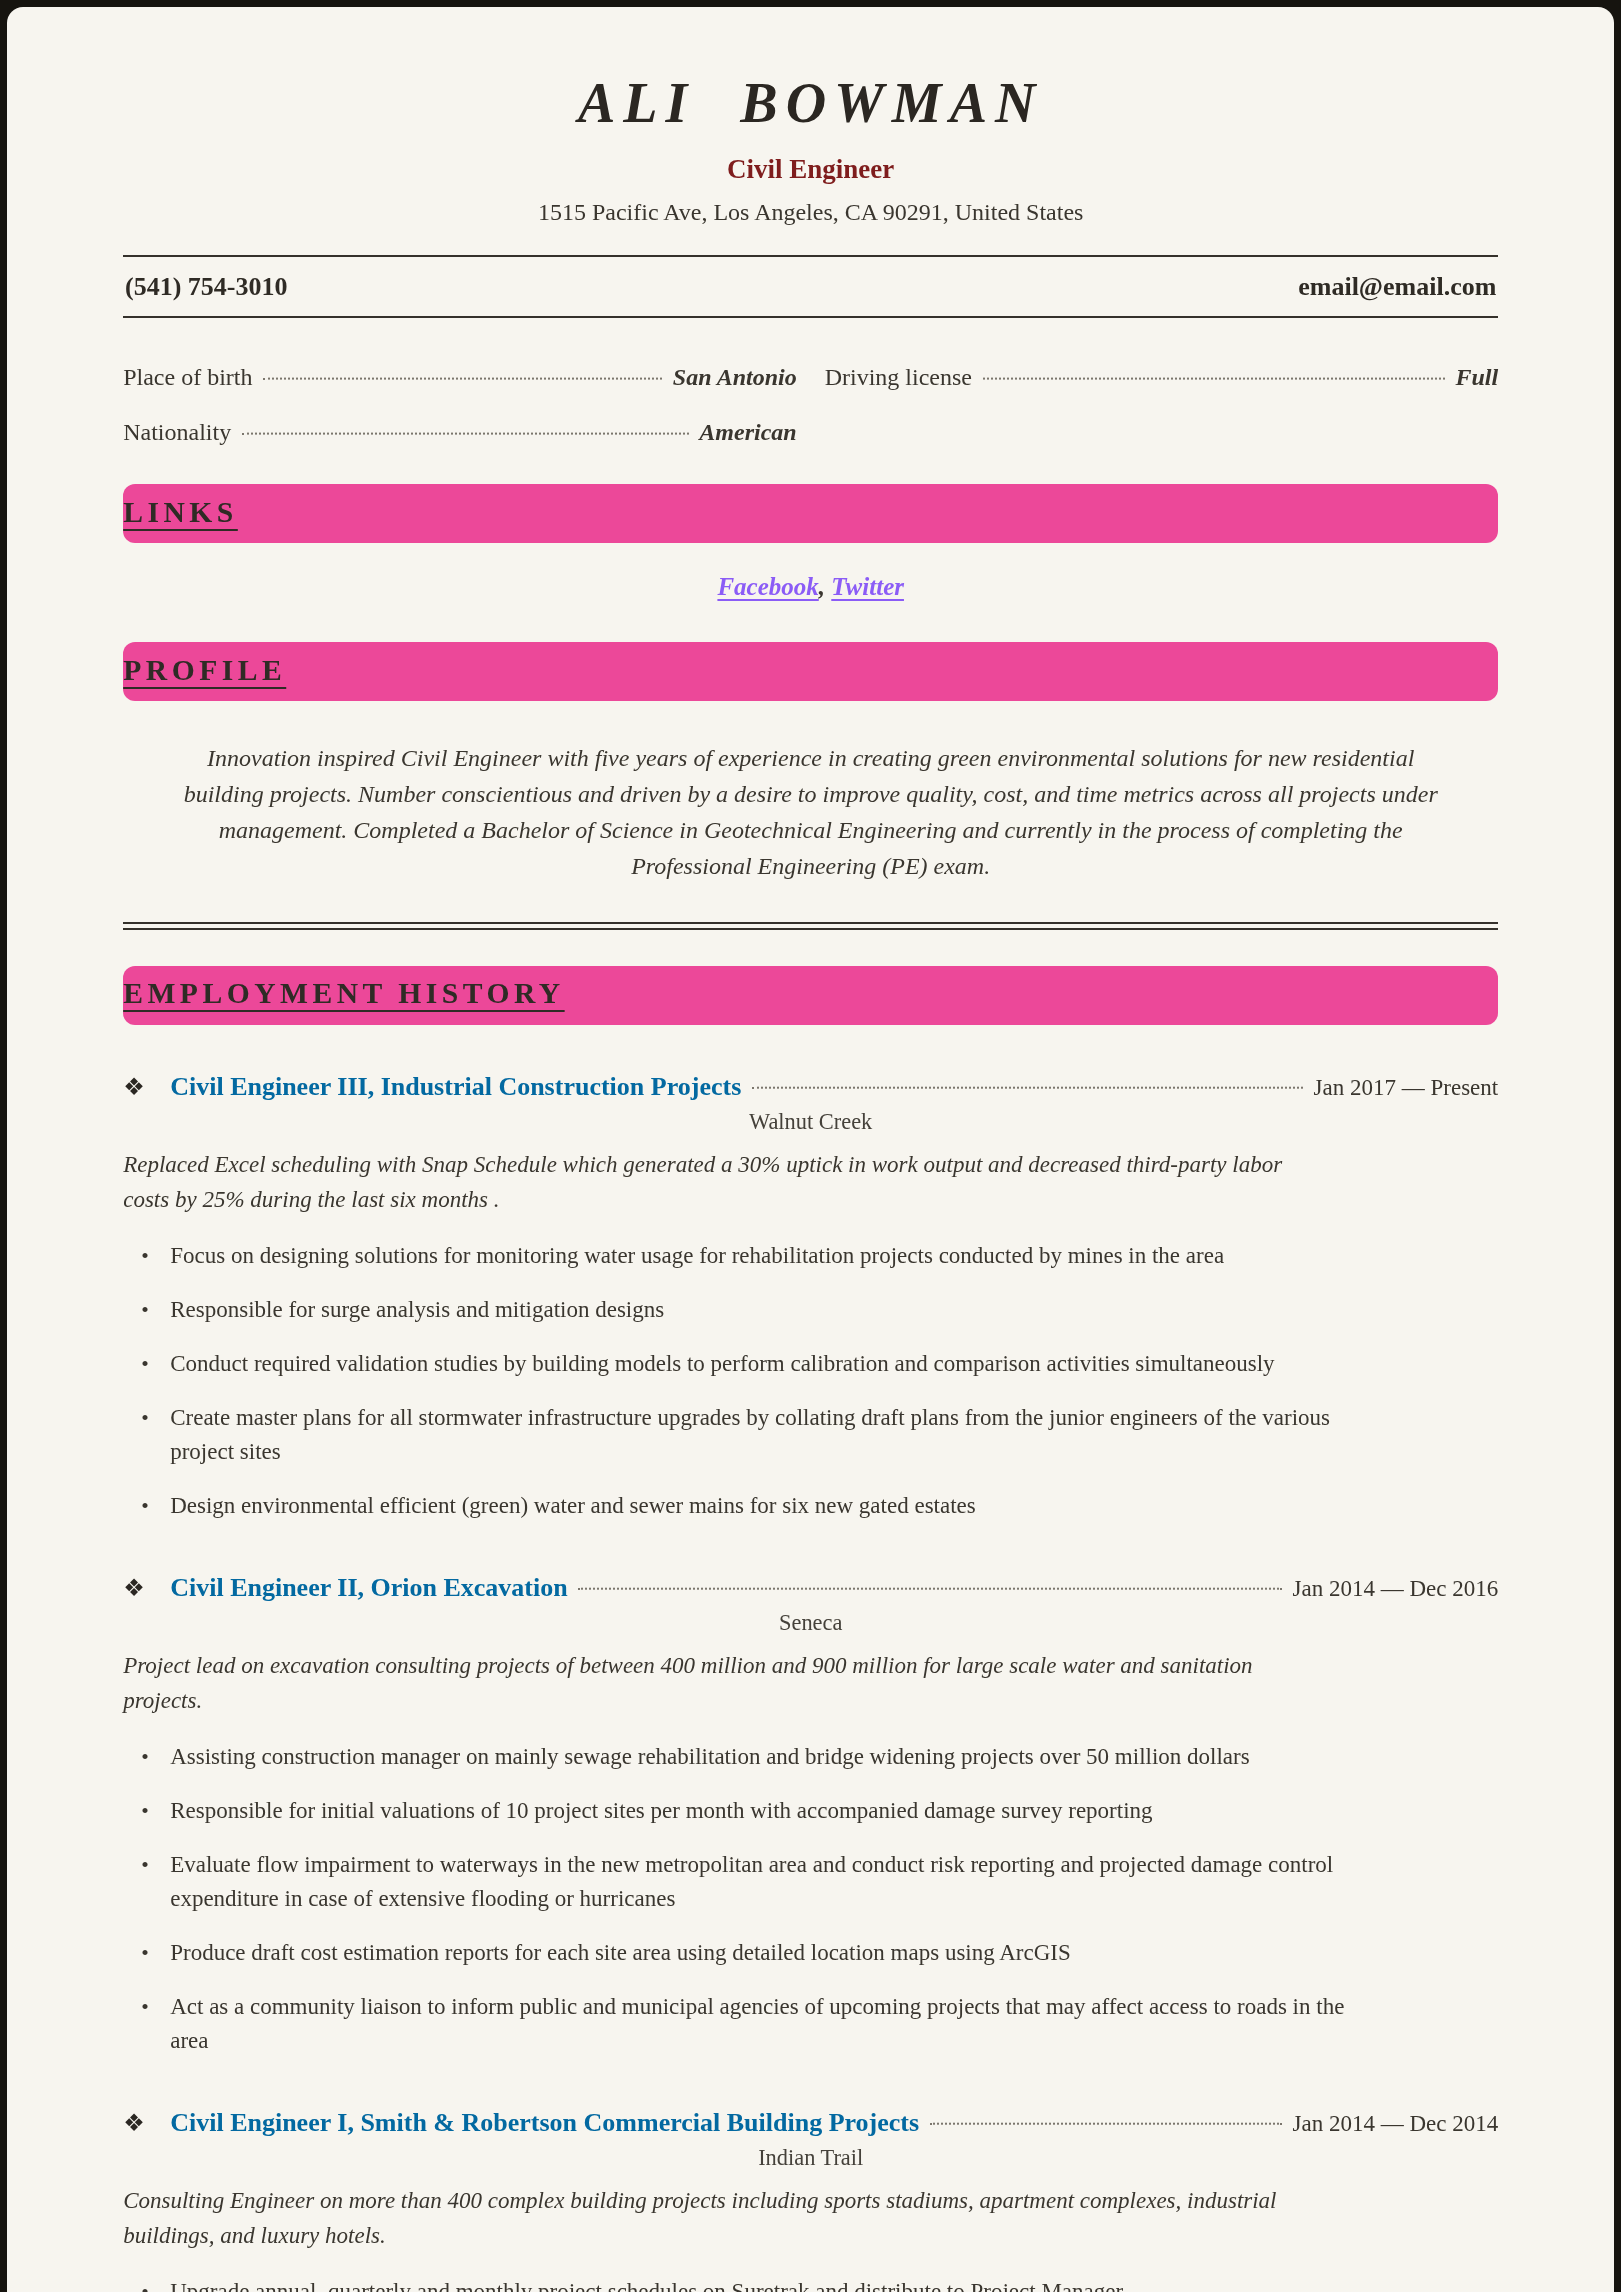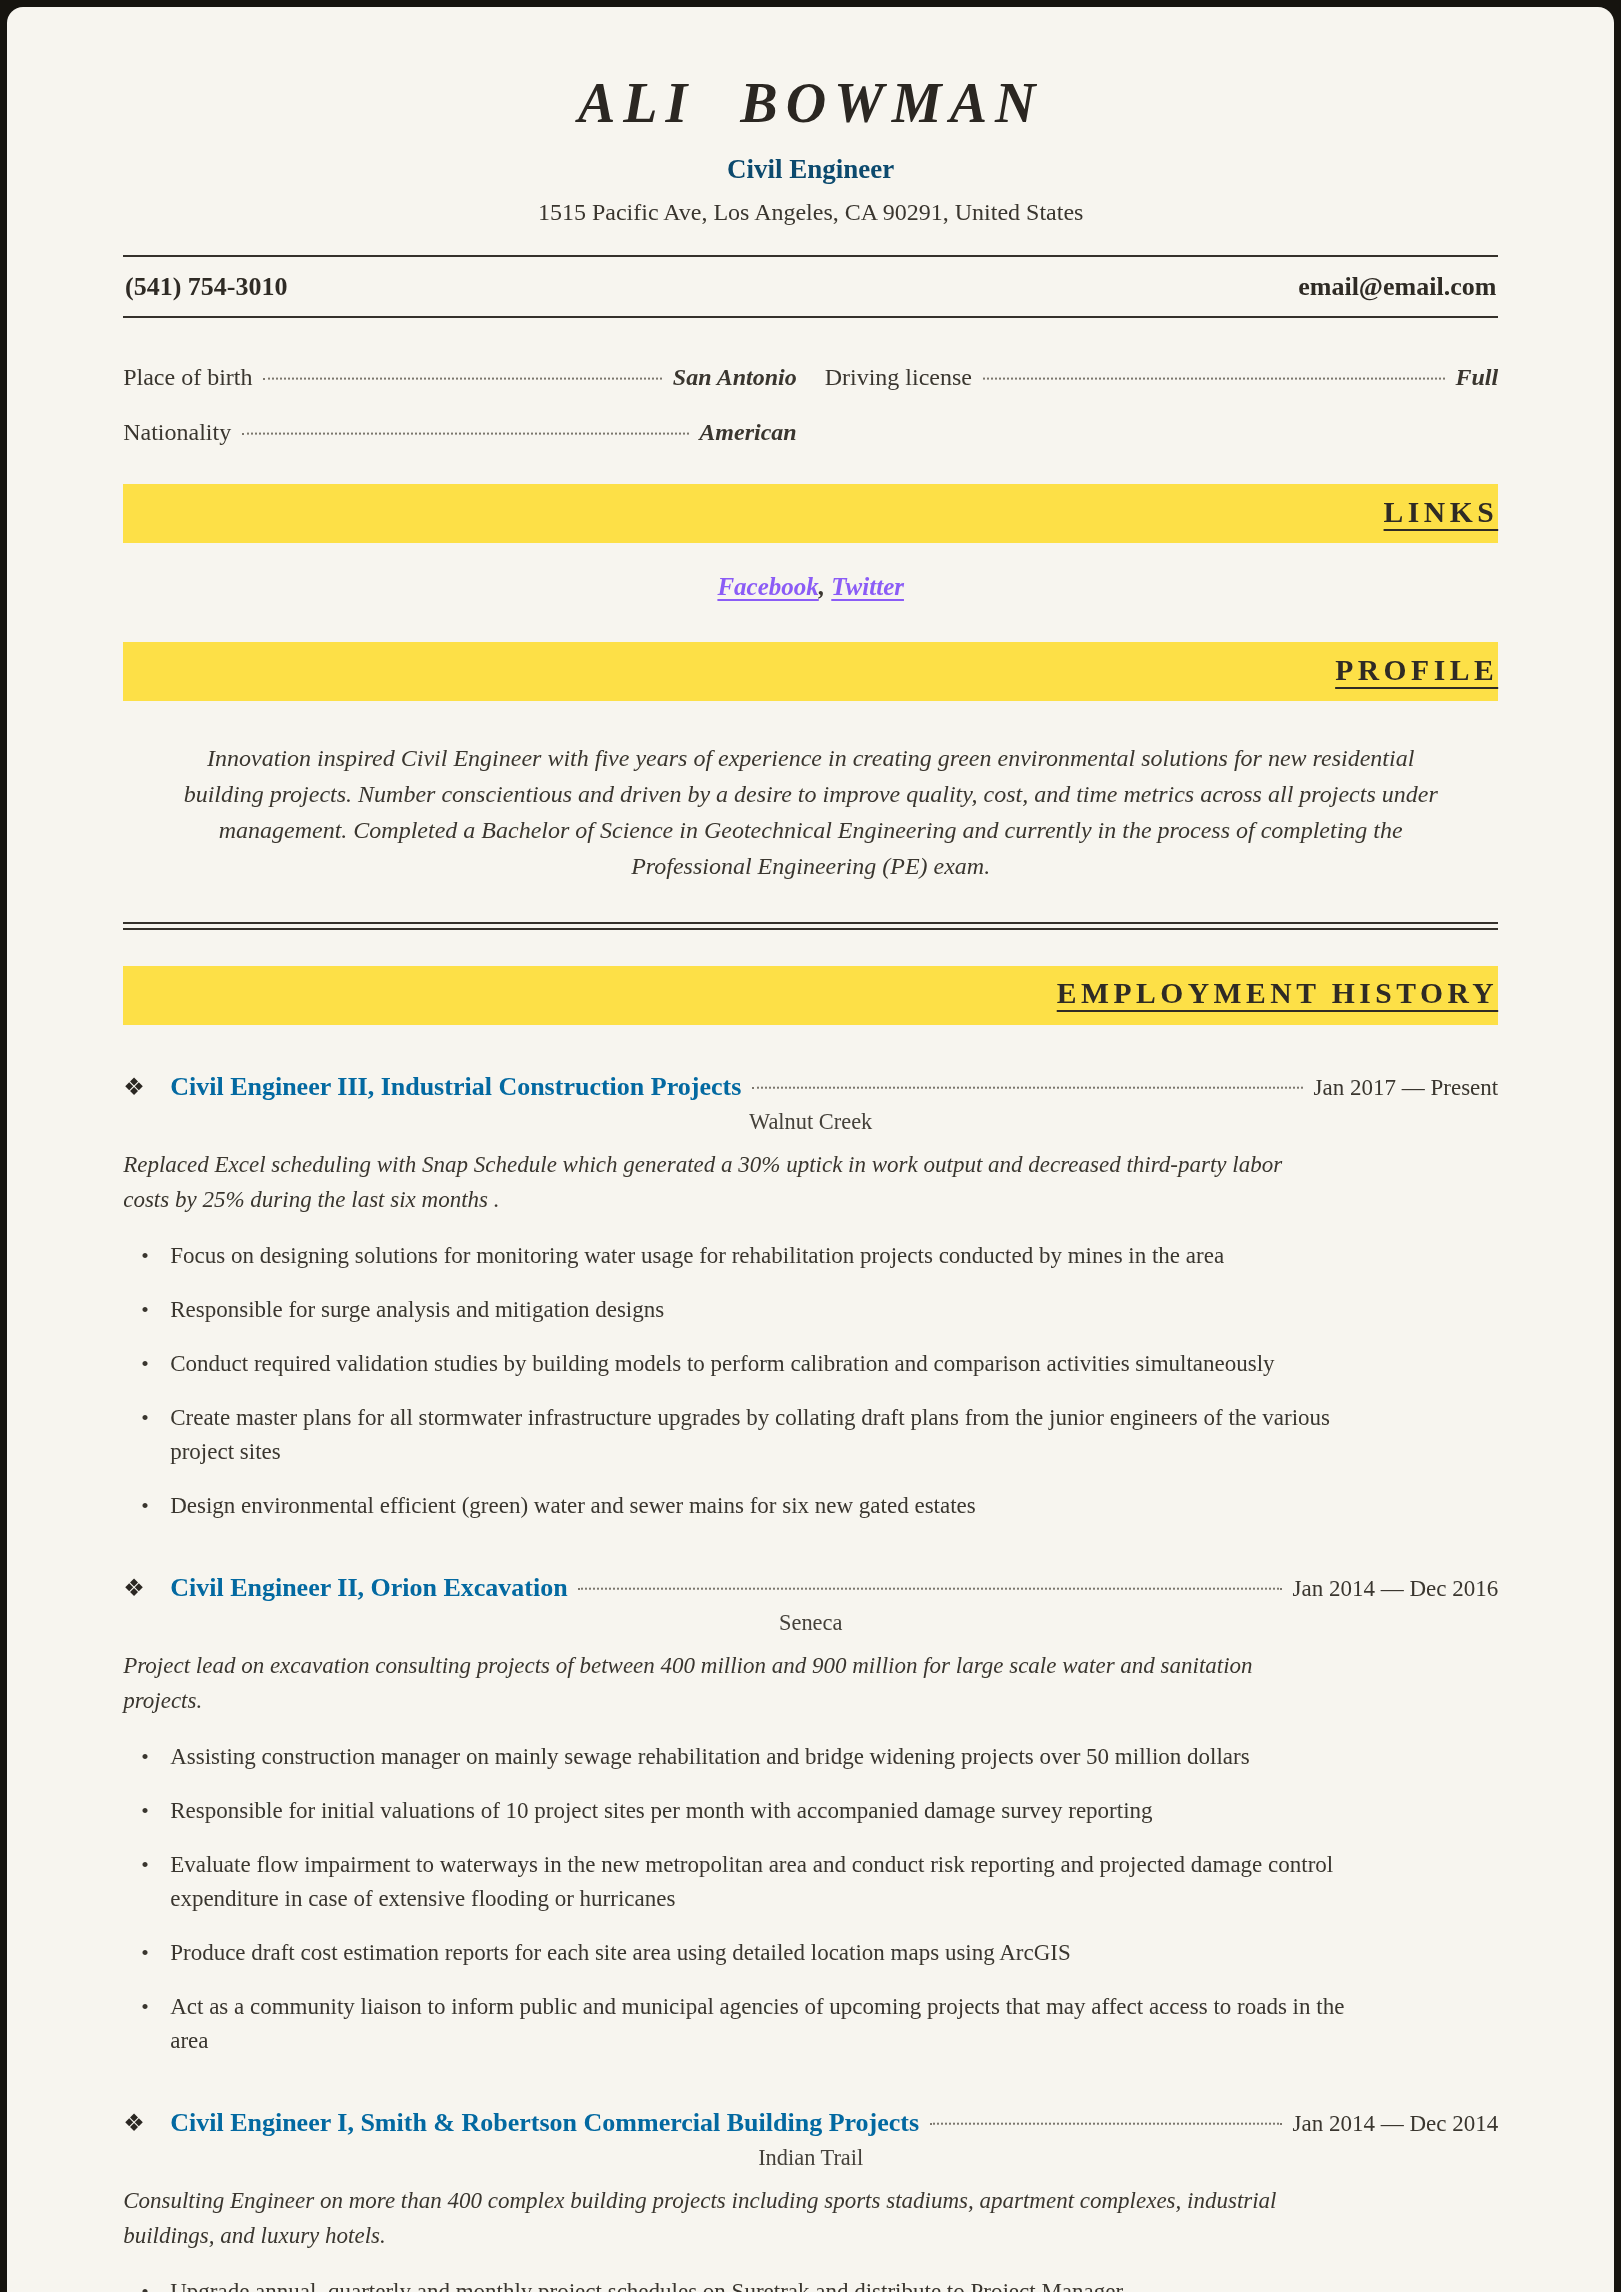--- a/index.html
+++ b/index.html
@@ -22,21 +22,21 @@
   }
   
   .name {
     margin: 0;
     font-size: 56px; line-height: 1;
     letter-spacing: 8px; word-spacing: 23px;
     font-weight: 700; text-align: center;
     color: #2b2722;
     font-style: italic;
   }
-  .role { margin-top: 23px; text-align: center; font-size: 27px; font-weight: 700; color: #0c4a6e; }
+  .role { margin-top: 23px; text-align: center; font-size: 27px; font-weight: 700; color: #7f1d1d; }
   .address { margin-top: 14.3px; text-align: center; font-size: 24px; }
   .contact {
     margin-top: 29px;
     display: flex; justify-content: space-between; align-items: center;
     border-top: 2.7px solid #35312b; border-bottom: 2.7px solid #35312b;
     padding: 14.3px 1.8px;
     font-size: 26px; font-weight: 700; color: #2f2b25;
   }
   
   .details {
@@ -49,21 +49,21 @@
   .pair { display: flex; align-items: baseline; }
   .pair .label { white-space: nowrap; }
   .leader {
     flex: 1 1 auto; min-width: 27px;
     border-bottom: 2.7px dotted #7b766d;
     margin: 0 10.7px;
     transform: translateY(-5.4px);
   }
   .pair .value { font-weight: 700; font-style: italic; white-space: nowrap; }
   
-  .band { margin-top: 38px; background: #fde047; text-align: right; padding: 11.6px 0 14.3px; }
+  .band { margin-top: 38px; background: #ec4899; text-align: left; padding: 11.6px 0 14.3px; border-radius: 12px; }
   .band-text {
     font-size: 29.6px; font-weight: 700; letter-spacing: 4.5px;
     color: #2f2b25;
     text-decoration: underline;
     text-underline-offset: 7.2px;
     text-decoration-thickness: 1.8px;
   }
   .band.profile-band { margin-top: 41px; }
   .band.employment-band { margin-top: 36px; }
   

